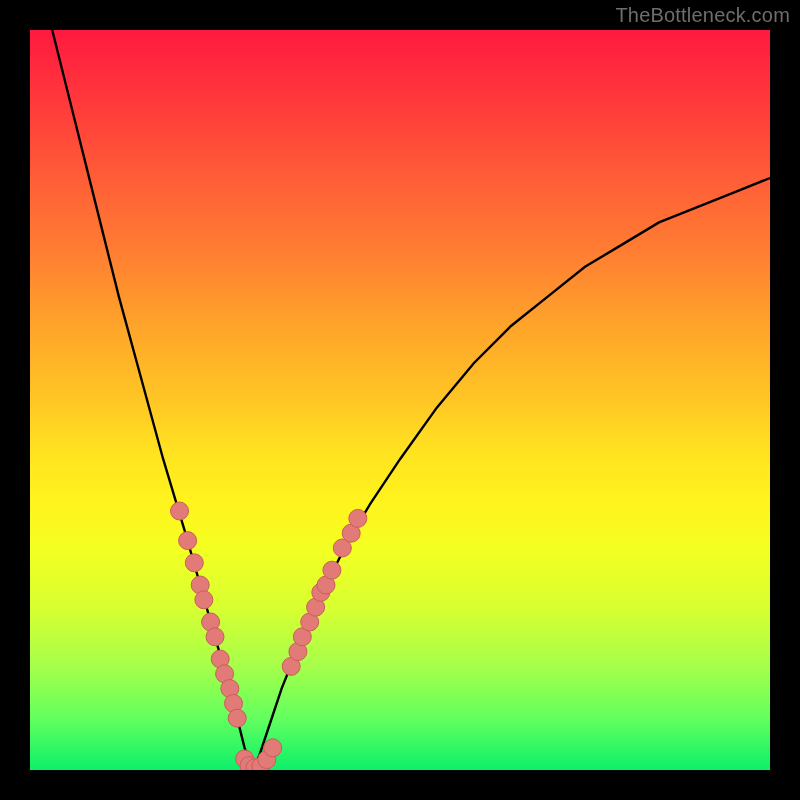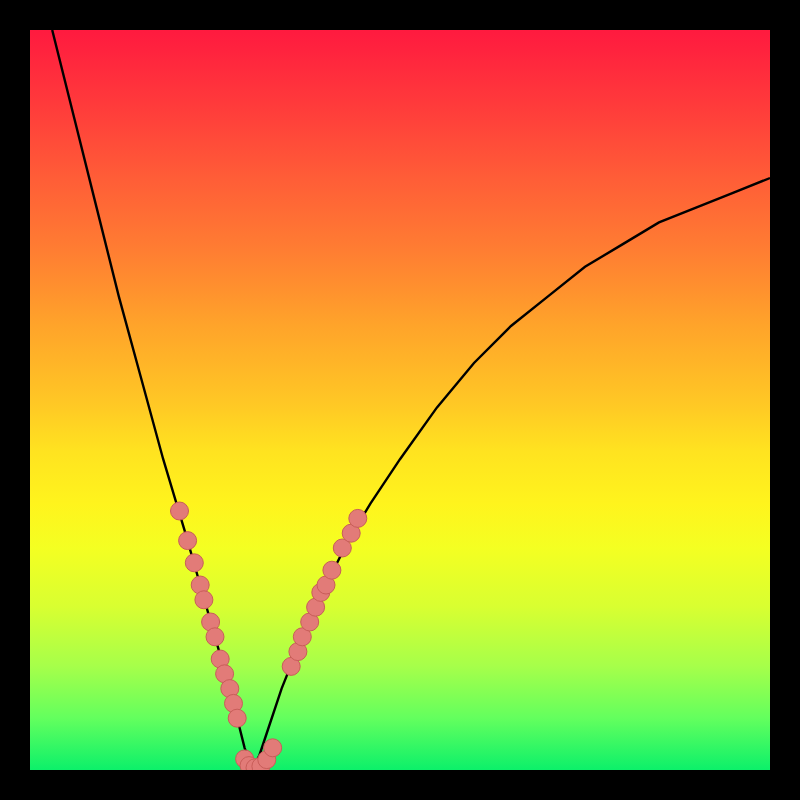--- a/index.html
+++ b/index.html
@@ -57,20 +57,21 @@
     top: 30px;
     width: 740px;
     height: 740px;
     z-index: 2;
   }
 </style>
 </head>
 <body>
 
 <div class="frame">
+  <div class="watermark">TheBottleneck.com</div>
 
   <div class="plot-area"></div>
 
   <svg class="overlay" viewBox="0 0 740 740" preserveAspectRatio="none">
     <path id="curve-path" fill="none" stroke="#000000" stroke-width="2.4" d="M22.2 0.0 L44.4 88.8 L66.6 177.6 L88.8 266.4 L111.0 347.8 L133.2 429.2 L155.4 503.2 L170.2 555.0 L185.0 606.8 L199.8 658.6 L207.2 688.2 L214.6 717.8 L222.0 740.0 L229.4 725.2 L236.8 703.0 L251.6 658.6 L266.4 621.6 L281.2 584.6 L296.0 555.0 L318.2 510.6 L340.4 473.6 L370.0 429.2 L407.0 377.4 L444.0 333.0 L481.0 296.0 L518.0 266.4 L555.0 236.8 L592.0 214.6 L629.0 192.4 L666.0 177.6 L703.0 162.8 L740.0 148.0 "></path>
     <g id="markers">
         <circle cx="149.5" cy="481.0" r="9" fill="#e27b78" stroke="#c85d59" stroke-width="1"></circle>
         <circle cx="157.6" cy="510.6" r="9" fill="#e27b78" stroke="#c85d59" stroke-width="1"></circle>
         <circle cx="164.3" cy="532.8" r="9" fill="#e27b78" stroke="#c85d59" stroke-width="1"></circle>
         <circle cx="170.2" cy="555.0" r="9" fill="#e27b78" stroke="#c85d59" stroke-width="1"></circle>

